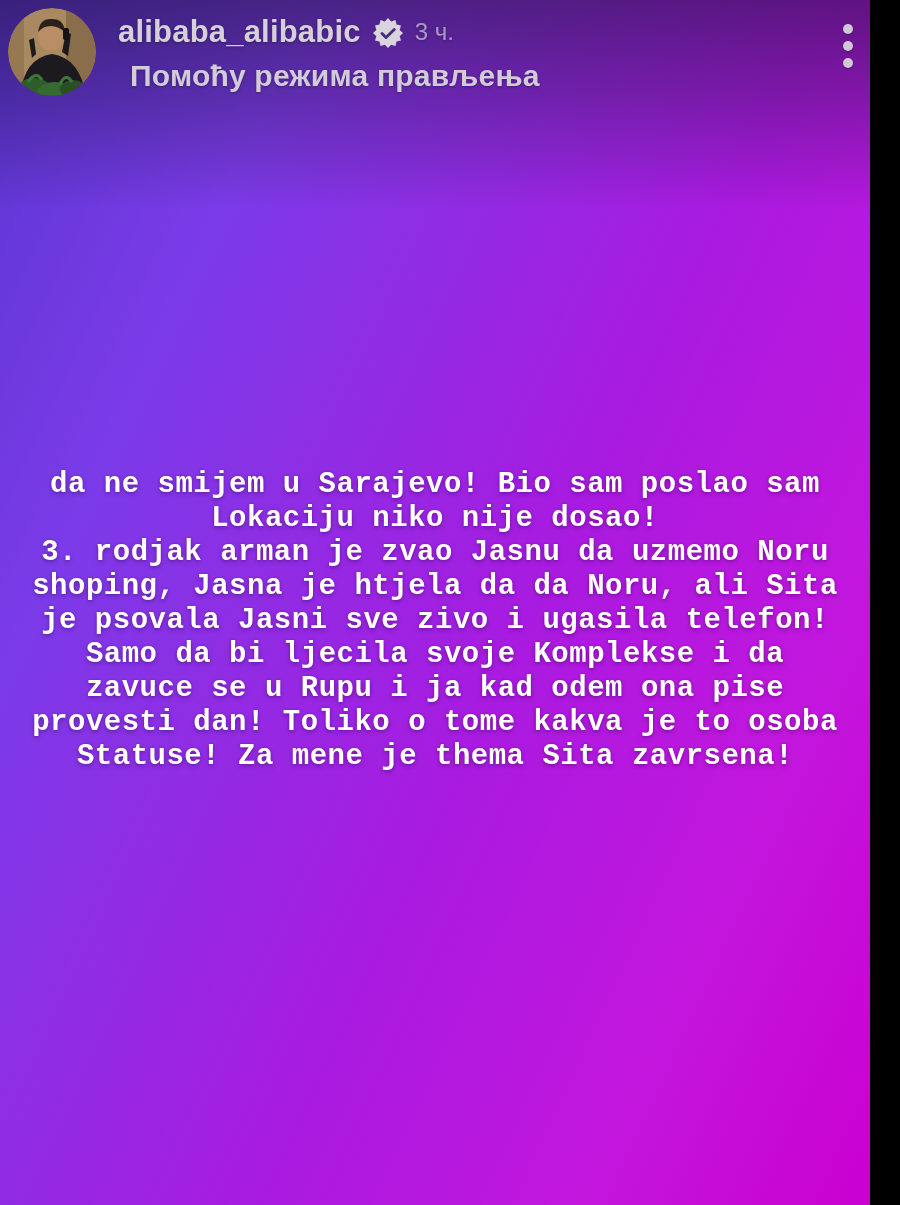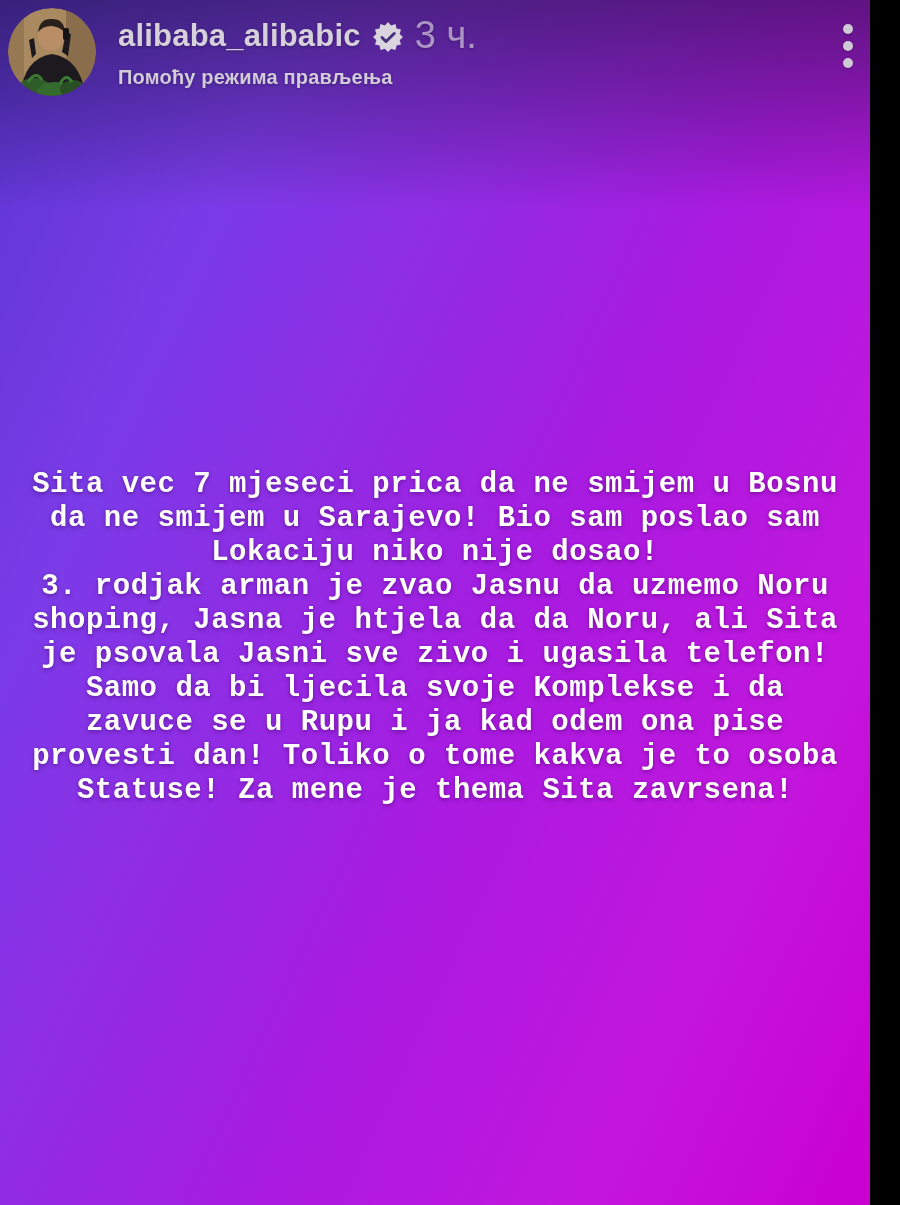--- a/index.html
+++ b/index.html
@@ -59,33 +59,34 @@
   .username {
     font-size: 31px;
     font-weight: 700;
     color: #d6d0da;
     letter-spacing: 0.2px;
     text-shadow: 0 1px 3px rgba(20,10,40,0.35);
     cursor: pointer;
   }
   .verified { width: 30px; height: 30px; flex: 0 0 auto; margin-top: 2px; }
   .timestamp {
-    font-size: 38px;
+    font-size: 24px;
     font-weight: 400;
     color: rgba(236,230,242,0.60);
     text-shadow: 0 1px 3px rgba(20,10,40,0.30);
   }
   .subtitle {
     margin-top: 9px;
-    font-size: 20px;
+    font-size: 30px;
     font-weight: 600;
     color: #d2cbd9;
     letter-spacing: 0.2px;
     text-shadow: 0 1px 3px rgba(20,10,40,0.35);
     white-space: nowrap;
+    margin-left: 12px;
   }
 
   .menu-button {
     position: absolute;
     top: 14px; right: 2px;
     width: 40px; height: 64px;
     display: flex;
     flex-direction: column;
     align-items: center;
     justify-content: center;
@@ -167,21 +168,20 @@
     </div>
   </div>
 
   <button class="menu-button" aria-label="menu">
     <span class="menu-dot"></span>
     <span class="menu-dot"></span>
     <span class="menu-dot"></span>
   </button>
 
   <div class="story-text">
-    <div class="line">Sita vec 7 mjeseci prica da ne smijem u Bosnu</div>
     <div class="line">da ne smijem u Sarajevo! Bio sam poslao sam</div>
     <div class="line">Lokaciju niko nije dosao!</div>
     <div class="line">3. rodjak arman je zvao Jasnu da uzmemo Noru</div>
     <div class="line">shoping, Jasna je htjela da da Noru, ali Sita</div>
     <div class="line">je psovala Jasni sve zivo i ugasila telefon!</div>
     <div class="line">Samo da bi ljecila svoje Komplekse i da</div>
     <div class="line">zavuce se u Rupu i ja kad odem ona pise</div>
     <div class="line">provesti dan! Toliko o tome kakva je to osoba</div>
     <div class="line">Statuse! Za mene je thema Sita zavrsena!</div>
   </div>

